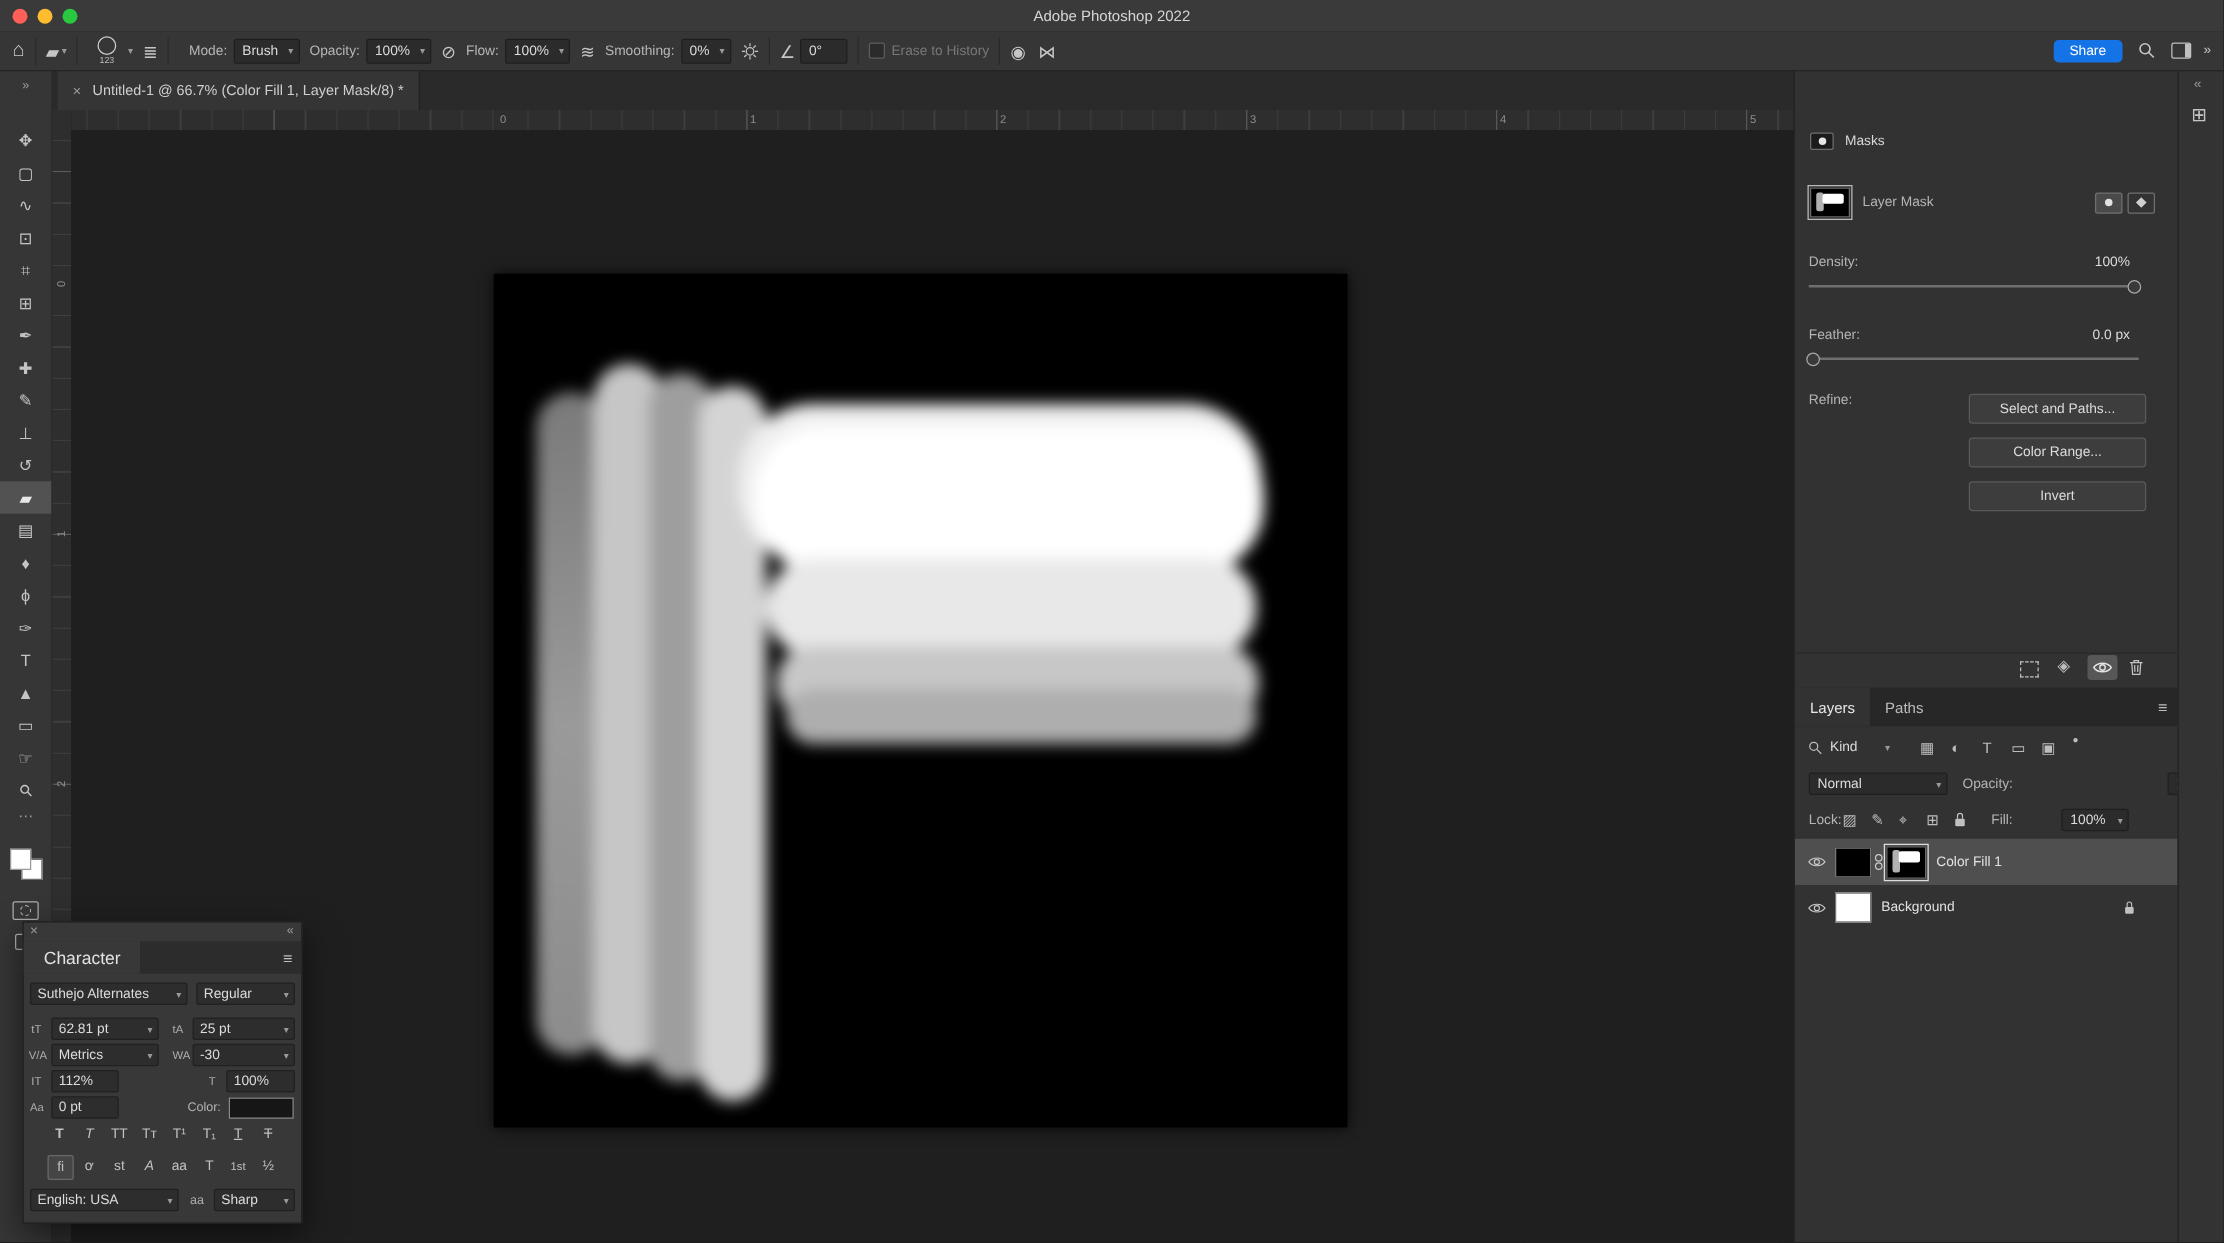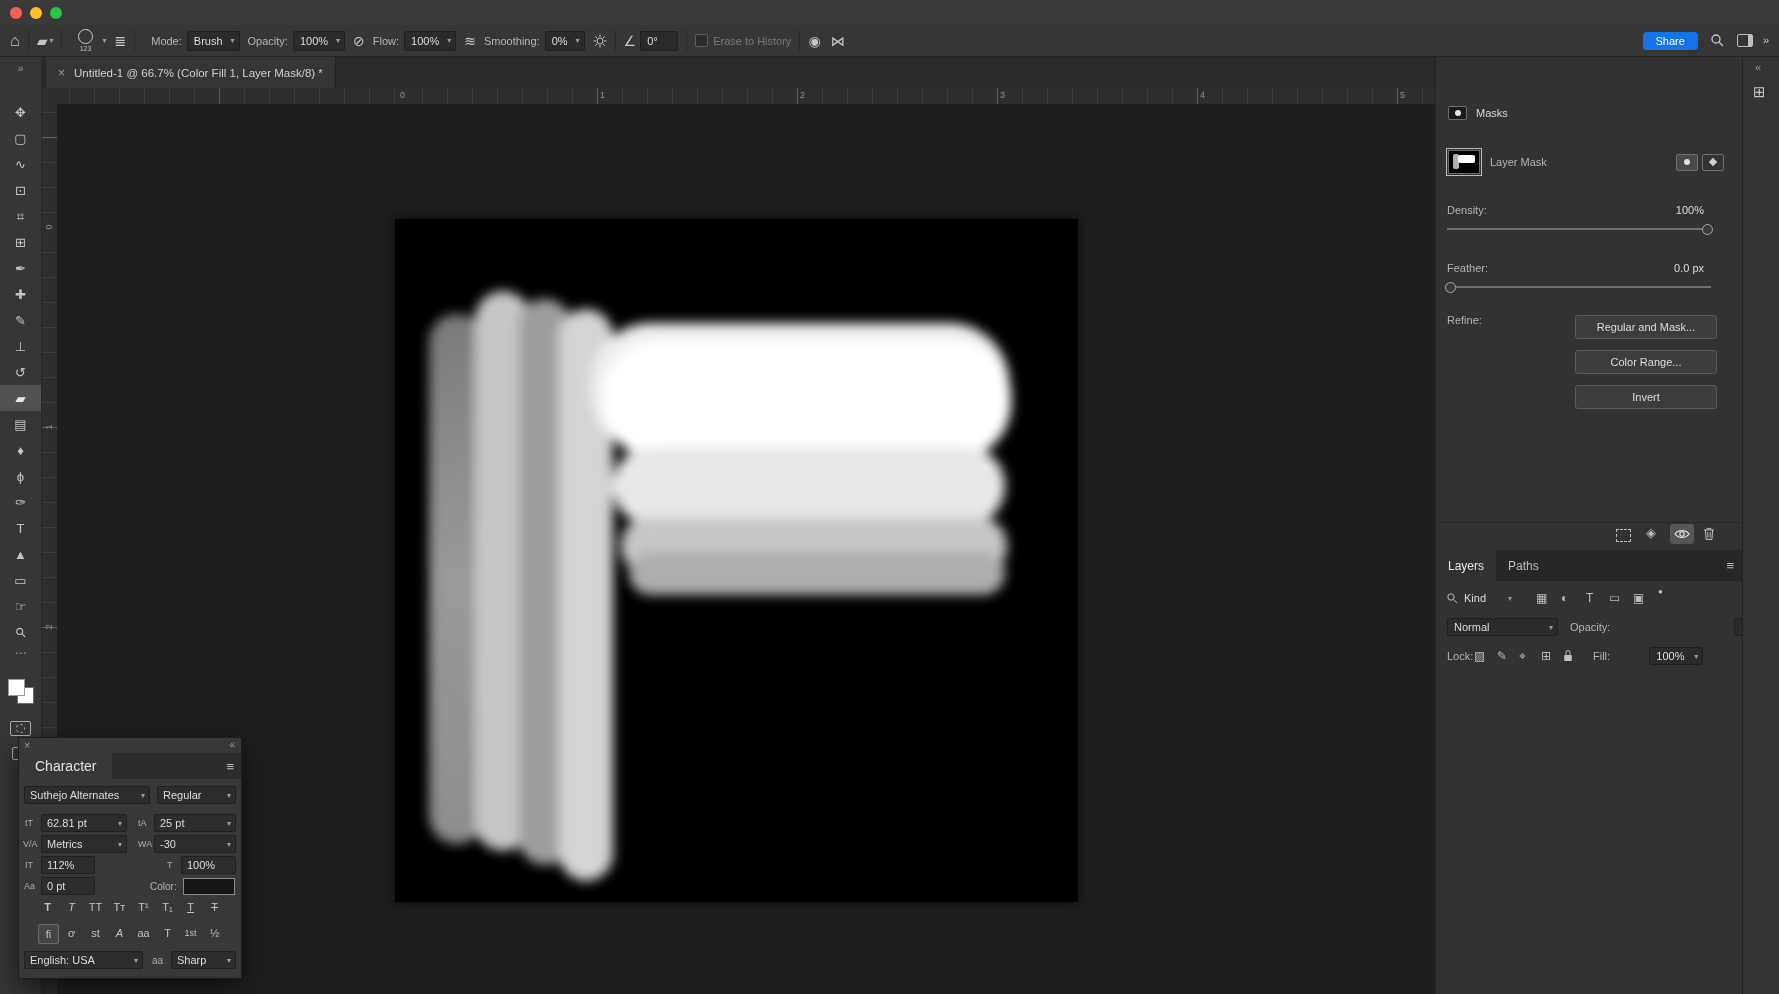--- a/index.html
+++ b/index.html
@@ -95,20 +95,21 @@
 </style>
 </head>
 <body>
 
 <div id="app" data-name="photoshop-window">
 
   <div class="titlebar" data-name="titlebar">
     <span class="tl red" data-name="close-window-button"></span>
     <span class="tl yel" data-name="minimize-window-button"></span>
     <span class="tl grn" data-name="zoom-window-button"></span>
+    <div class="apptitle" data-name="app-title">Adobe Photoshop 2022</div>
   </div>
 
   <div class="optionsbar" data-name="options-bar">
     <span class="gicon" style="font-size:16px" data-name="home-icon">⌂</span>
     <span class="ob-sep"></span>
     <span class="gicon" data-name="tool-preset-eraser-icon">▰</span>
     <span class="cv" data-name="chevron-down-icon">▾</span>
     <span class="ob-sep"></span>
     <div class="btip" data-name="brush-preset-picker">
       <div class="circ" data-name="brush-tip-icon"></div>
@@ -346,21 +347,21 @@
       <span class="plabel">Feather:</span>
       <span class="pval" data-name="feather-value">0.0 px</span>
     </div>
     <div class="track" style="top:229px" data-name="feather-slider">
       <span class="knob" style="left:-2px" data-name="feather-slider-knob"></span>
     </div>
 
     <div class="prow" style="top:255px;height:16px;padding-left:11px" data-name="refine-row">
       <span class="plabel">Refine:</span>
     </div>
-    <div class="pbtn" style="top:258px" data-name="select-and-mask-button">Regular and Mask...</div>
+    <div class="pbtn" style="top:258px" data-name="select-and-mask-button">Select and Paths...</div>
     <div class="pbtn" style="top:293px" data-name="color-range-button">Color Range...</div>
     <div class="pbtn" style="top:328px" data-name="invert-button">Invert</div>
 
     <div class="abs" style="top:465px;left:0;width:307px;border-top:1px solid #282828" data-name="properties-footer-divider"></div>
     <div class="abs" style="top:472px;left:180px" data-name="load-selection-icon">
         <div class="dashsq"></div>
       </div>
     <div class="abs" style="top:468px;left:210px;font-size:13px;color:#bdbdbd" data-name="apply-mask-icon">◈</div>
     <div class="abs eyewrap hl" style="top:467px;left:234px;width:24px;height:20px" data-name="mask-visibility-eye-icon">
       <svg width="16" height="12" viewBox="0 0 16 12">
@@ -423,20 +424,56 @@
             <rect x="1.2" y="6" width="7.6" height="6" rx="1" fill="#c0c0c0"></rect>
           </svg>
       </span>
       <span class="plabel abs" style="left:157px">Fill:</span>
       <span class="dd abs" style="left:176px;width:54px;box-sizing:border-box" data-name="layer-fill-dropdown">
         <span>100%</span>
         <span class="cv" style="margin-left:auto" data-name="ch evron-down-icon">▾</span>
       </span>
     </div>
 
+    <div class="layerrow sel" style="top:614px;height:37px;padding-left:8px" data-name="layer-row-color-fill-1">
+      <span class="eyewrap" style="width:18px" data-name="layer-visibility-eye-icon">
+        <svg width="15" height="11" viewBox="0 0 16 12">
+            <path d="M1 6 C4 1.5 12 1.5 15 6 C12 10.5 4 10.5 1 6 Z" fill="none" stroke="#c8c8c8"></path>
+            <circle cx="8" cy="6" r="2.2" fill="none" stroke="#c8c8c8"></circle>
+          </svg>
+      </span>
+      <div class="lthumb" style="margin-left:6px;background:#000" data-name="fill-layer-thumbnail"></div>
+      <span style="margin:0 2px" data-name="mask-link-icon">
+        <svg width="8" height="15" viewBox="0 0 8 15">
+            <circle cx="4" cy="4.2" r="2.6" fill="none" stroke="#c8c8c8"></circle>
+            <circle cx="4" cy="10.8" r="2.6" fill="none" stroke="#c8c8c8"></circle>
+          </svg>
+      </span>
+      <div class="mthumb" style="width:30px;height:24px;outline:1px solid #ddd;outline-offset:1px" data-name="layer-mask-thumbnail">
+          <div class="mv"></div>
+          <div class="mh"></div>
+        </div>
+      <span class="lname" data-name="layer-name">Color Fill 1</span>
+    </div>
+    <div class="layerrow" style="top:651px;height:36px;padding-left:8px" data-name="layer-row-background">
+      <span class="eyewrap" style="width:18px" data-name="layer-visibility-eye-icon">
+        <svg width="15" height="11" viewBox="0 0 16 12">
+            <path d="M1 6 C4 1.5 12 1.5 15 6 C12 10.5 4 10.5 1 6 Z" fill="none" stroke="#c8c8c8"></path>
+            <circle cx="8" cy="6" r="2.2" fill="none" stroke="#c8c8c8"></circle>
+          </svg>
+      </span>
+      <div class="lthumb" style="margin-left:6px;background:#fff" data-name="background-layer-thumbnail"></div>
+      <span class="lname" data-name="layer-name">Background</span>
+      <span class="abs" style="left:263px;top:12px" data-name="background-lock-icon">
+        <svg width="9" height="12" viewBox="0 0 10 13">
+            <path d="M3 6 V3.6 a2 2 0 0 1 4 0 V6" stroke="#c0c0c0" fill="none"></path>
+            <rect x="1.2" y="6" width="7.6" height="6" rx="1" fill="#c0c0c0"></rect>
+          </svg>
+      </span>
+    </div>
   </div>
 
   <div class="dock" data-name="collapsed-panel-dock">
     <span class="abs" style="left:12px;top:4px;color:#9a9a9a;font-size:11px" data-name="expand-panels-icon">«</span>
     <span class="abs" style="left:10px;top:26px;color:#c4c4c4;font-size:15px" data-name="collapsed-panel-grid-icon">⊞</span>
   </div>
 
   <div class="charpanel" data-name="character-panel">
     <div class="cp-head" data-name="character-panel-header">
       <span class="abs" style="left:5px;top:1px;color:#9a9a9a;font-size:11px" data-name="close-panel-icon">×</span>

